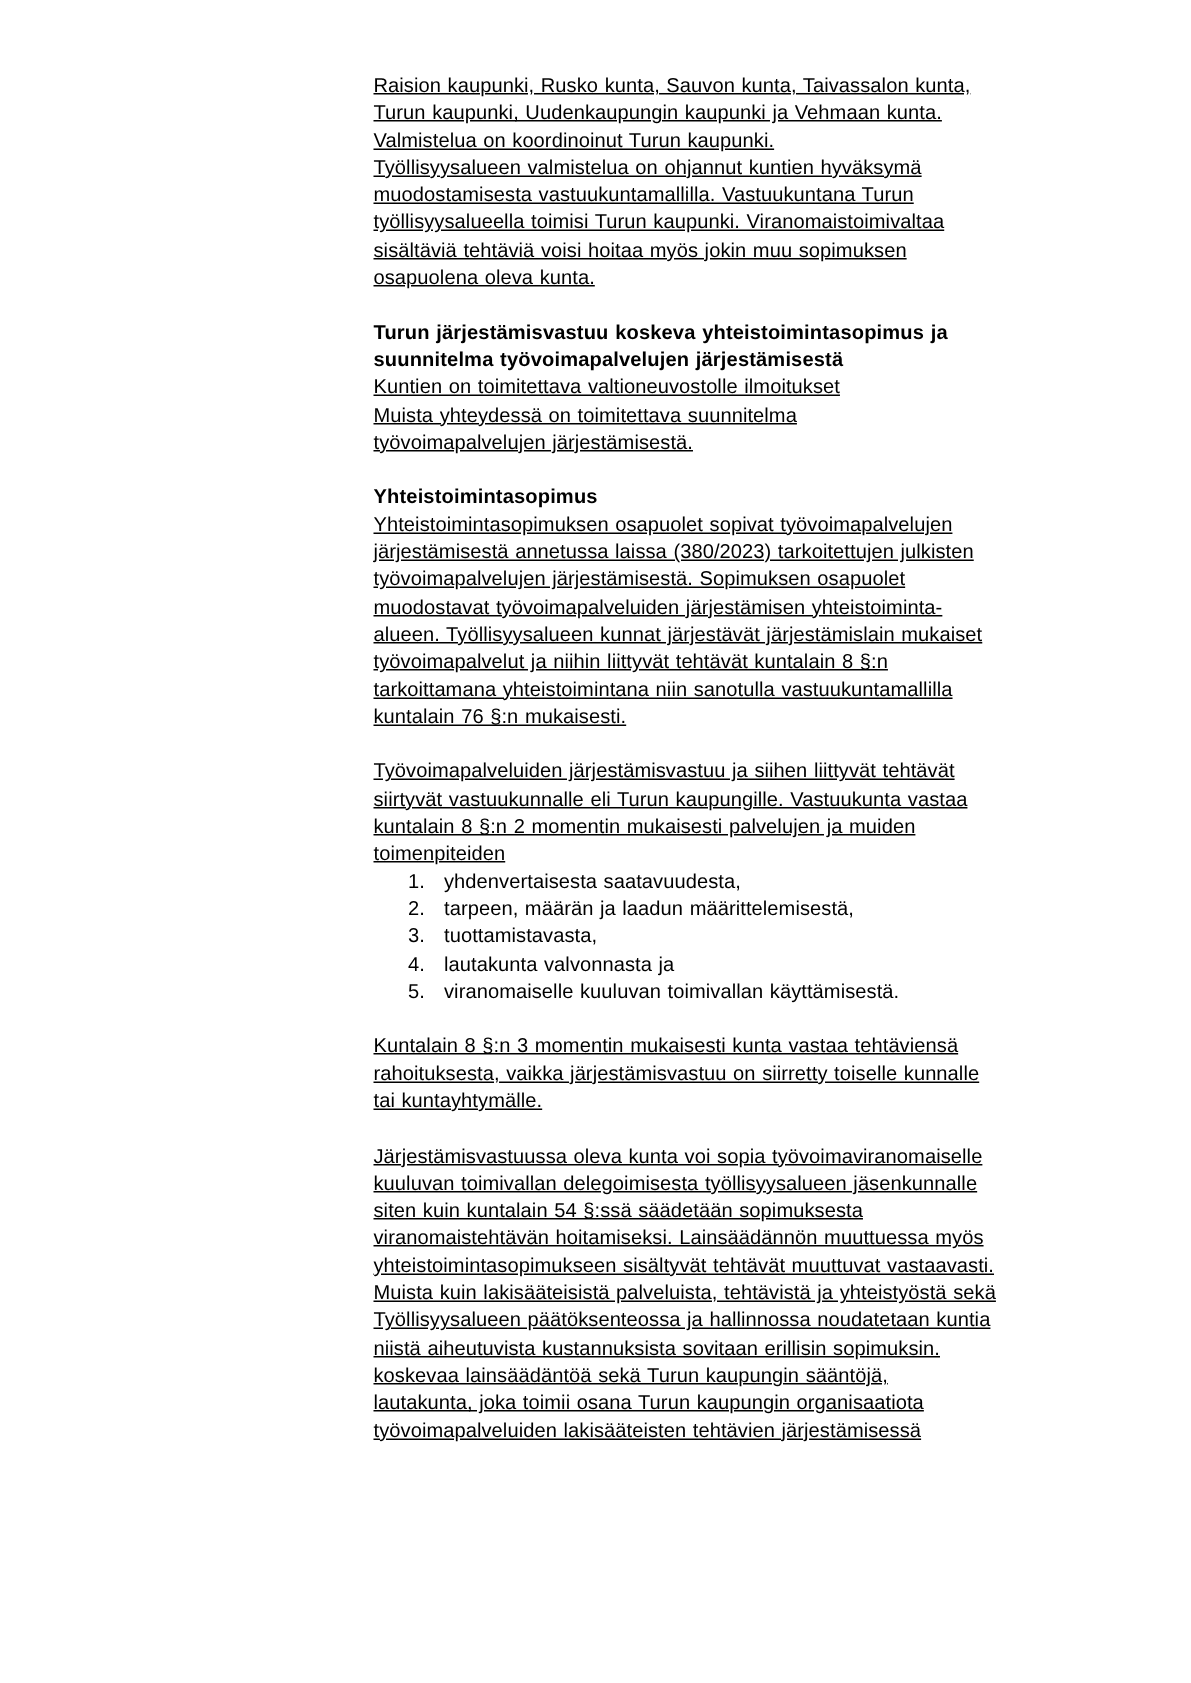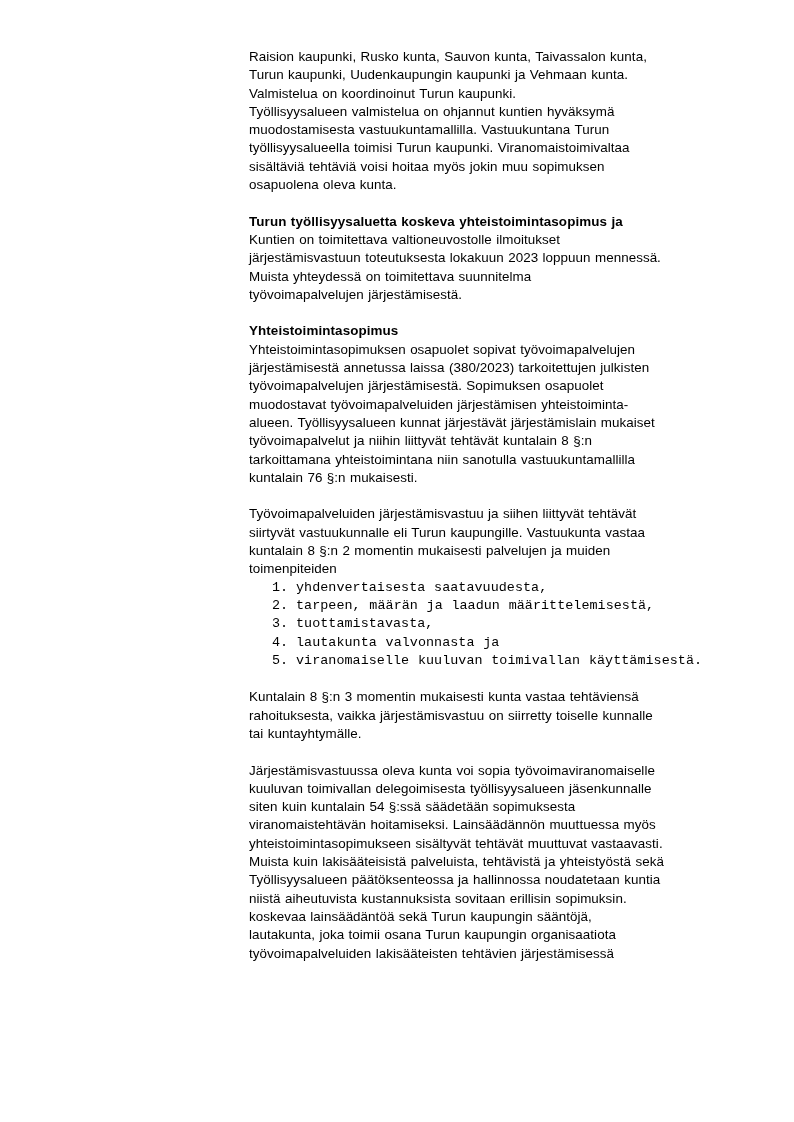--- a/index.html
+++ b/index.html
@@ -21,20 +21,21 @@
       top: 48px;
       width: 500px;
       font-size: 13.4px;
       line-height: 18.3px;
       letter-spacing: 0.05px;
       word-spacing: 0.6px;
     }
     .line {
       display: block;
       white-space: nowrap;
+      text-decoration: underline;
     }
     .gap {
       display: block;
       height: 18.3px;
     }
     .heading {
       font-weight: bold;
       display: block;
       white-space: nowrap;
       letter-spacing: 0.1px;
@@ -42,21 +43,20 @@
     .list {
       margin: 0;
       padding: 0;
       list-style: none;
     }
     .list li {
       display: block;
       white-space: nowrap;
       padding-left: 23px;
       position: relative;
-      font-family: Liberation Mono, monospace;
     }
     .list li .num {
       display: inline-block;
       width: 24px;
     }
   </style>
 </head>
 <body>
 
 <div class="page">
@@ -68,23 +68,23 @@
     <span class="line">Työllisyysalueen valmistelua on ohjannut kuntien hyväksymä</span>
     <span class="line">muodostamisesta vastuukuntamallilla.  Vastuukuntana Turun</span>
     <span class="line">työllisyysalueella toimisi Turun kaupunki. Viranomaistoimivaltaa</span>
     <span class="line">sisältäviä tehtäviä voisi hoitaa myös jokin muu sopimuksen</span>
     <span class="line">osapuolena oleva kunta.</span>
   </div>
 
   <span class="gap"></span>
 
   <div>
-    <span class="heading">Turun työllisyysaluetta koskeva yhteistoimintasopimus ja</span>
+    <span class="heading">Turun järjestämisvastuu koskeva yhteistoimintasopimus ja</span>
+    <span class="heading">suunnitelma työvoimapalvelujen järjestämisestä</span>
     <span class="line">Kuntien on toimitettava valtioneuvostolle ilmoitukset</span>
-    <span class="line">järjestämisvastuun toteutuksesta lokakuun 2023 loppuun mennessä.</span>
     <span class="line">Muista yhteydessä on toimitettava suunnitelma</span>
     <span class="line">työvoimapalvelujen järjestämisestä.</span>
   </div>
 
   <span class="gap"></span>
 
   <div>
     <span class="heading">Yhteistoimintasopimus</span>
 
     <div>

